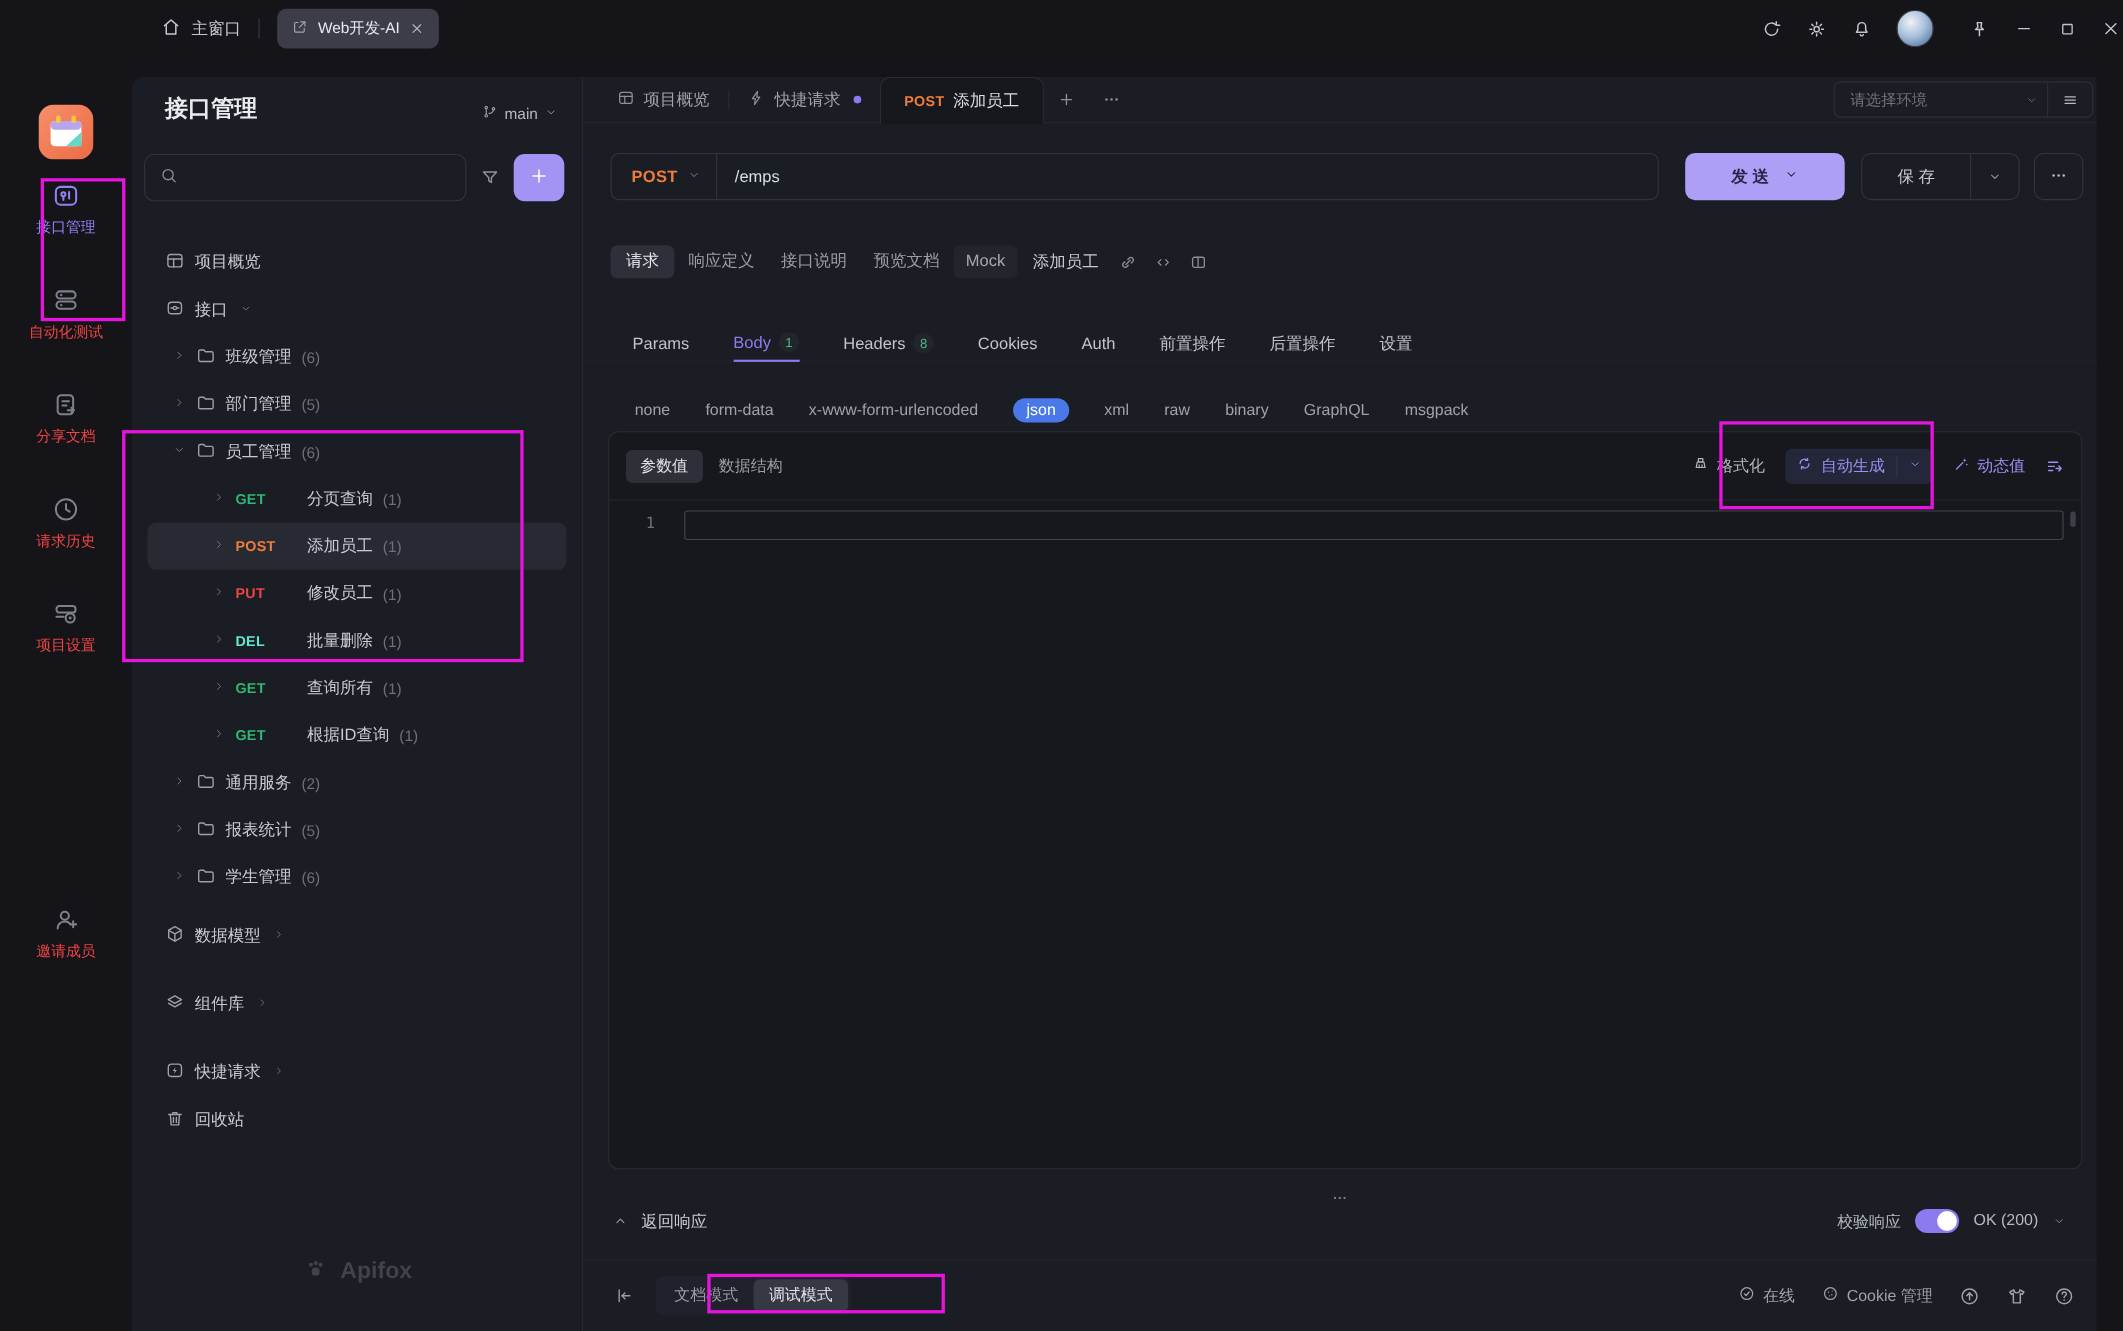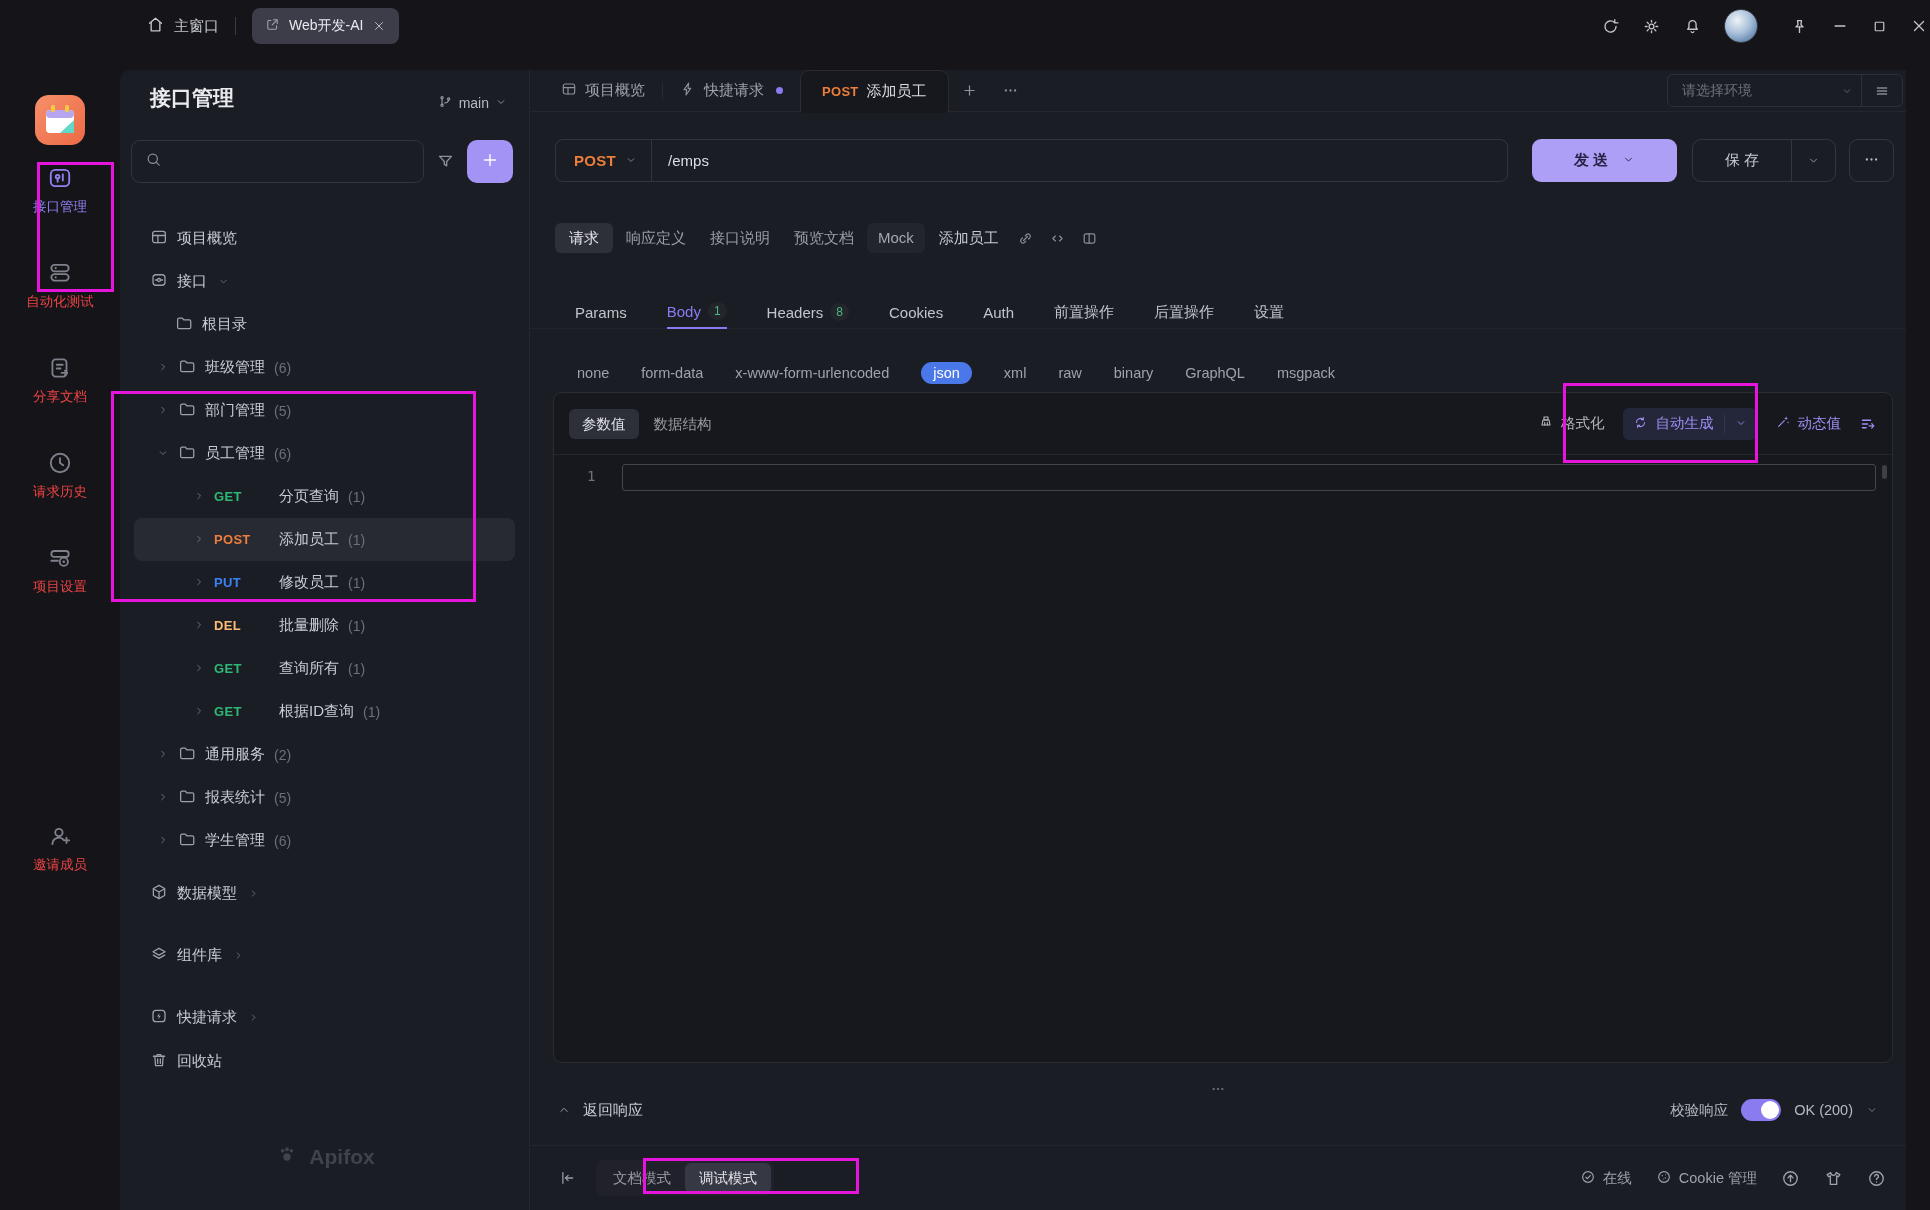--- a/index.html
+++ b/index.html
@@ -343,26 +343,20 @@
             <span class="ticon"><svg class="ic " width="18" height="18" viewBox="0 0 24 24" fill="none" stroke="currentColor" stroke-width="1.7" stroke-linecap="round" stroke-linejoin="round">
                 <rect x="4" y="5" width="16" height="14" rx="4"></rect>
                 <circle cx="12" cy="12" r="2"></circle>
                 <path d="M7.2 12h2.1M14.7 12h2.1"></path>
               </svg></span>
             <span class="tlabel">接口</span>
             <span class="trail"><svg class="ic " width="11" height="11" viewBox="0 0 24 24" fill="none" stroke="currentColor" stroke-width="1.7" stroke-linecap="round" stroke-linejoin="round">
                 <path d="M6.5 9.5 12 15l5.5-5.5"></path>
               </svg></span>
           </div>
-          <div class="trow ind-d1n">
-            <span class="ticon"><svg class="ic " width="18" height="18" viewBox="0 0 24 24" fill="none" stroke="currentColor" stroke-width="1.7" stroke-linecap="round" stroke-linejoin="round">
-                <path d="M3.5 7.5a2 2 0 0 1 2-2h4.2l2 2.2h7.3a2 2 0 0 1 2 2v7.8a2 2 0 0 1-2 2H5.5a2 2 0 0 1-2-2z"></path>
-              </svg></span>
-            <span class="tlabel">根目录</span>
-          </div>
           <div class="trow ind-d1">
             <span class="chev"><svg class="ic " width="12" height="12" viewBox="0 0 24 24" fill="none" stroke="currentColor" stroke-width="1.7" stroke-linecap="round" stroke-linejoin="round">
                 <path d="M9.5 6.5 15 12l-5.5 5.5"></path>
               </svg></span>
             <span class="ticon"><svg class="ic " width="18" height="18" viewBox="0 0 24 24" fill="none" stroke="currentColor" stroke-width="1.7" stroke-linecap="round" stroke-linejoin="round">
                 <path d="M3.5 7.5a2 2 0 0 1 2-2h4.2l2 2.2h7.3a2 2 0 0 1 2 2v7.8a2 2 0 0 1-2 2H5.5a2 2 0 0 1-2-2z"></path>
               </svg></span>
             <span class="tlabel">班级管理</span>
             <span class="cnt">(6)</span>
           </div>
@@ -399,29 +393,29 @@
                 <path d="M9.5 6.5 15 12l-5.5 5.5"></path>
               </svg></span>
             <span class="method" style="color:#ED7D3A">POST</span>
             <span class="tlabel">添加员工</span>
             <span class="cnt">(1)</span>
           </div>
           <div class="trow ind-d2">
             <span class="chev"><svg class="ic " width="12" height="12" viewBox="0 0 24 24" fill="none" stroke="currentColor" stroke-width="1.7" stroke-linecap="round" stroke-linejoin="round">
                 <path d="M9.5 6.5 15 12l-5.5 5.5"></path>
               </svg></span>
-            <span class="method" style="color:#3b82f6">PUT</span>
+            <span class="method" style="color:#ef4444">PUT</span>
             <span class="tlabel">修改员工</span>
             <span class="cnt">(1)</span>
           </div>
           <div class="trow ind-d2">
             <span class="chev"><svg class="ic " width="12" height="12" viewBox="0 0 24 24" fill="none" stroke="currentColor" stroke-width="1.7" stroke-linecap="round" stroke-linejoin="round">
                 <path d="M9.5 6.5 15 12l-5.5 5.5"></path>
               </svg></span>
-            <span class="method" style="color:#fdba74">DEL</span>
+            <span class="method" style="color:#5eead4">DEL</span>
             <span class="tlabel">批量删除</span>
             <span class="cnt">(1)</span>
           </div>
           <div class="trow ind-d2">
             <span class="chev"><svg class="ic " width="12" height="12" viewBox="0 0 24 24" fill="none" stroke="currentColor" stroke-width="1.7" stroke-linecap="round" stroke-linejoin="round">
                 <path d="M9.5 6.5 15 12l-5.5 5.5"></path>
               </svg></span>
             <span class="method" style="color:#2EB873">GET</span>
             <span class="tlabel">查询所有</span>
             <span class="cnt">(1)</span>

